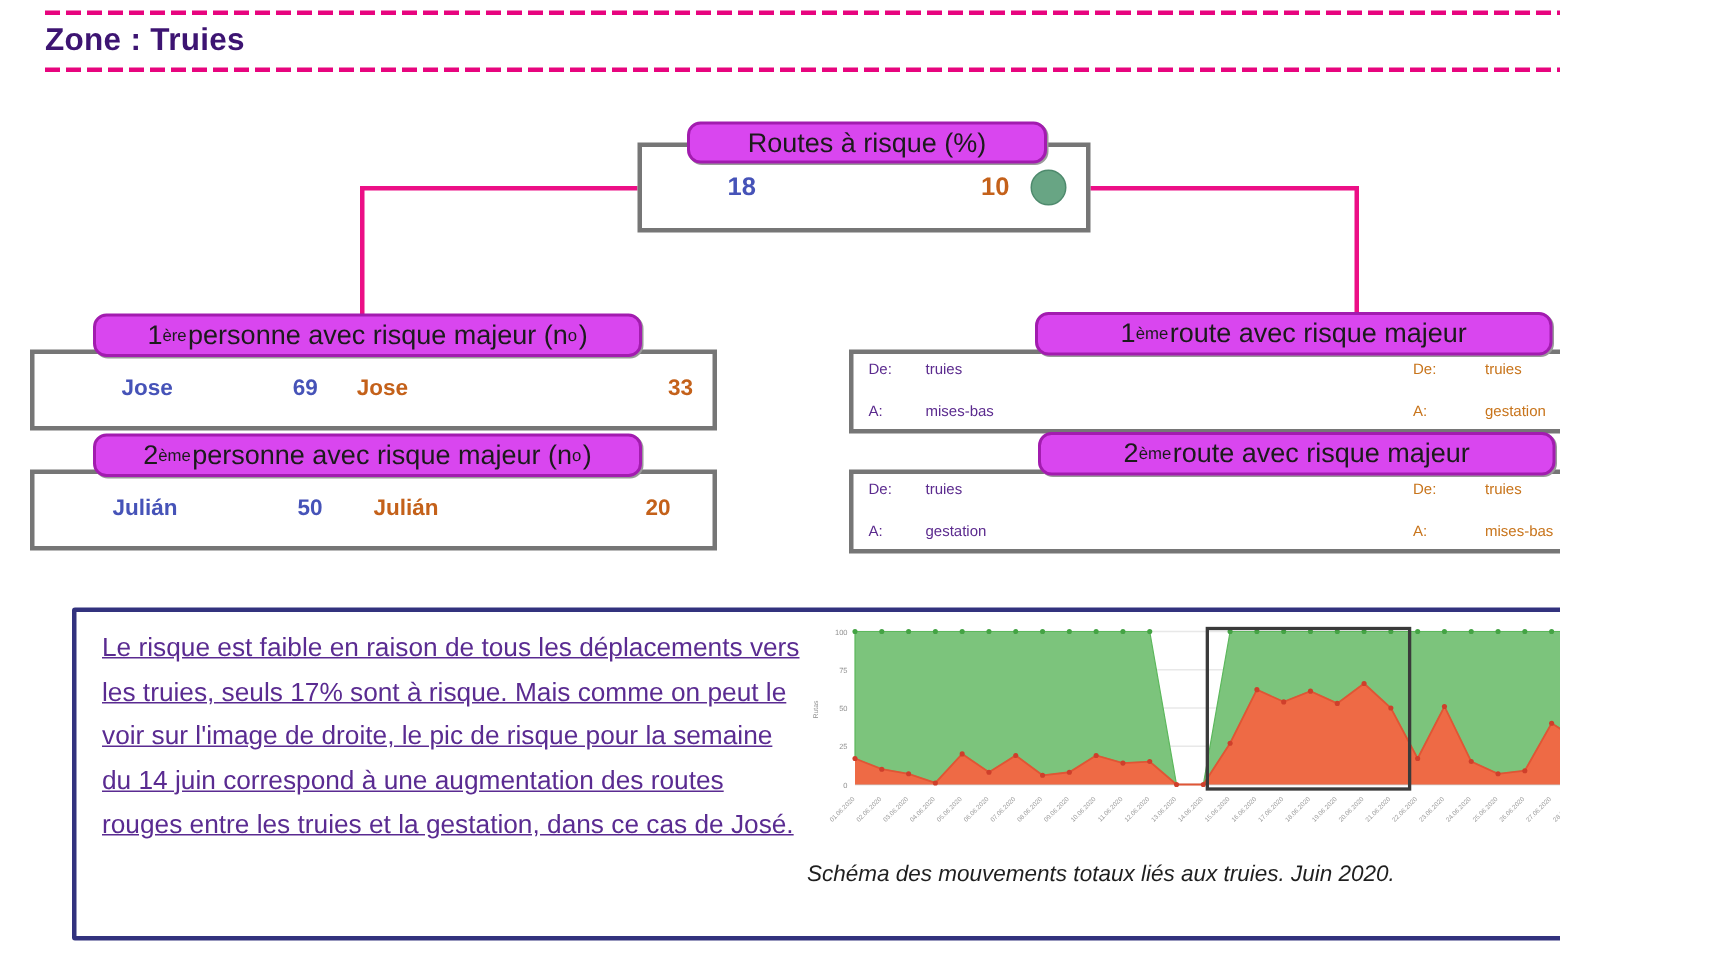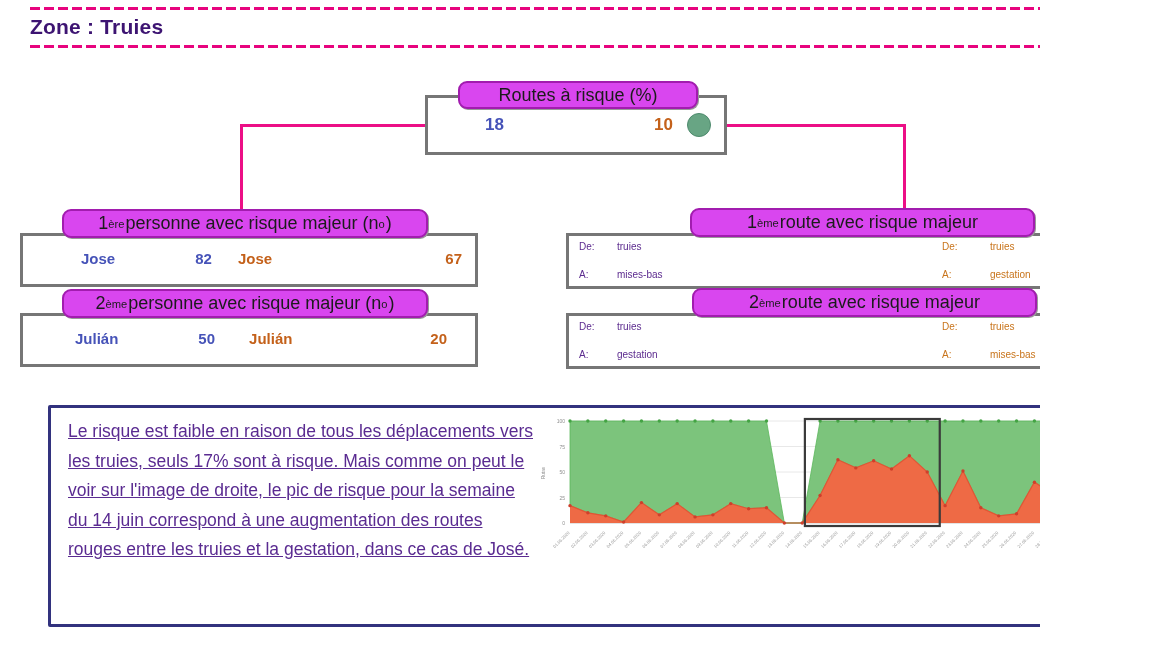--- a/index.html
+++ b/index.html
@@ -68,23 +68,23 @@
       <span id="green-dot" style="margin-left:14px"></span>
     </div>
   </div>
   <div class="pill" style="left:458px;top:81px;width:240px;height:28px">
     <span>Routes à risque (%)</span>
   </div>
 
   <div class="gbox" style="left:20px;top:233px;width:458px;height:54px">
     <div class="valrow" style="top:14px">
       <span class="v-blue" style="margin-left:58px">Jose</span>
-      <span class="v-blue" style="margin-left:80px">82</span>
+      <span class="v-blue" style="margin-left:80px">69</span>
       <span class="v-orange" style="margin-left:26px">Jose</span>
-      <span class="v-orange" style="margin-left:auto;margin-right:13px">67</span>
+      <span class="v-orange" style="margin-left:auto;margin-right:13px">33</span>
     </div>
   </div>
   <div class="pill" style="left:62px;top:209px;width:366px;height:29px">
     <span>1</span>
       <sup>ère</sup>
       <span> personne avec risque majeur (n</span>
       <sup>o</sup>
       <span>)</span>
   </div>
 
@@ -238,15 +238,16 @@
           <text x="0" y="0" font-size="4.3" fill="#9a9a9a" text-anchor="end" transform="translate(426.9655172413793,120) rotate(-45)">23.06.2020</text>
           <text x="0" y="0" font-size="4.3" fill="#9a9a9a" text-anchor="end" transform="translate(444.82758620689657,120) rotate(-45)">24.06.2020</text>
           <text x="0" y="0" font-size="4.3" fill="#9a9a9a" text-anchor="end" transform="translate(462.6896551724138,120) rotate(-45)">25.06.2020</text>
           <text x="0" y="0" font-size="4.3" fill="#9a9a9a" text-anchor="end" transform="translate(480.55172413793105,120) rotate(-45)">26.06.2020</text>
           <text x="0" y="0" font-size="4.3" fill="#9a9a9a" text-anchor="end" transform="translate(498.41379310344826,120) rotate(-45)">27.06.2020</text>
           <text x="0" y="0" font-size="4.3" fill="#9a9a9a" text-anchor="end" transform="translate(516.2758620689656,120) rotate(-45)">28.06.2020</text>
           <text x="0" y="0" font-size="4.3" fill="#9a9a9a" text-anchor="end" transform="translate(534.1379310344828,120) rotate(-45)">29.06.2020</text>
           <text x="0" y="0" font-size="4.3" fill="#9a9a9a" text-anchor="end" transform="translate(552,120) rotate(-45)">30.06.2020</text>
         </svg>
     </div>
+    <div id="chart-caption">Schéma des mouvements totaux liés aux truies. Juin 2020.</div>
   </div>
 
 </div>
 
 </body></html>

